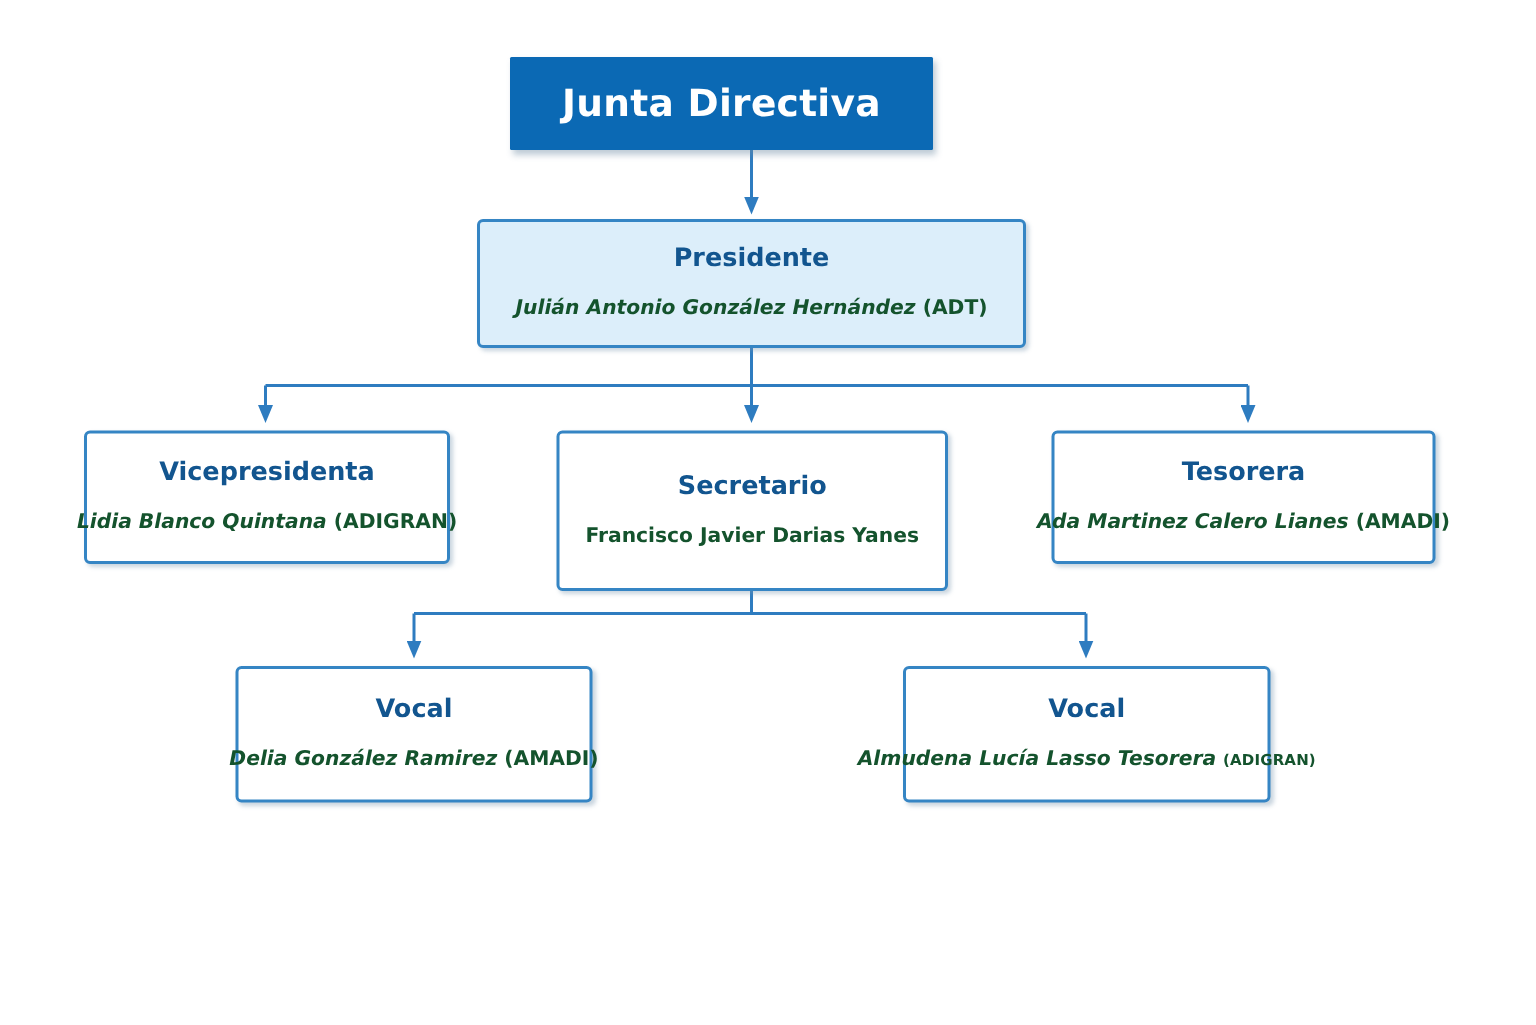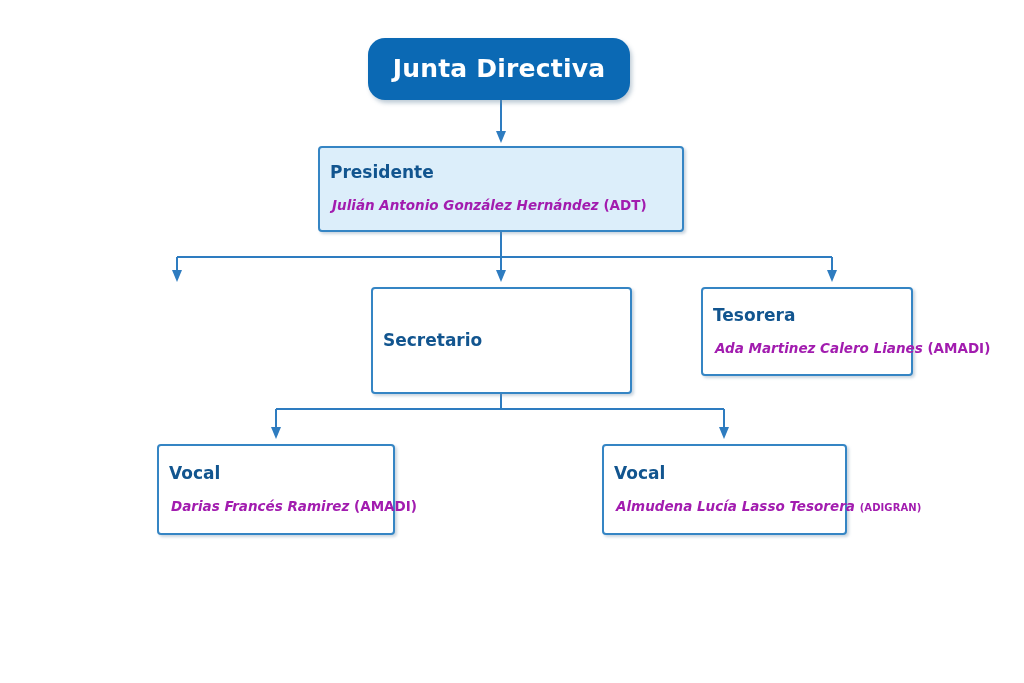--- a/index.html
+++ b/index.html
@@ -37,37 +37,36 @@
   .node {
     position: absolute;
     z-index: 2;
     box-sizing: border-box;
     border-radius: 4px;
     background: #ffffff;
     border: 2px solid #3585c4;
     box-shadow: 2px 2px 3px rgba(120, 150, 175, 0.40);
     display: flex;
     flex-direction: column;
-    align-items: flex-start;
+    align-items: center;
     justify-content: center;
   }
 
   
   .node.root {
     left: 340px;
     top: 38px;
-    width: 262px;
+    width: 282px;
     height: 62px;
     border: none;
-    border-radius: 17px;
+    border-radius: 1px;
     background: #0b69b4;
     box-shadow: 2px 3px 4px rgba(110, 140, 165, 0.45);
     justify-content: center;
     align-items: center;
-    margin-left: 28px;
   }
   .node.root .node-title {
     color: #ffffff;
     font-size: 25px;
     font-weight: bold;
     letter-spacing: .2px;
     padding: 0;
   }
 
   
@@ -89,21 +88,21 @@
     line-height: 1.05;
   }
 
   .node-divider {
     height: 0;
     border-top: 1px solid #bcd9ef;
     margin: 0 16px;
   }
 
   .node-name {
-    color: #a21caf;
+    color: #14532d;
     font-size: 13.5px;
     font-weight: bold;
     font-style: italic;
     text-align: center;
     padding: 9px 12px 8px 12px;
     line-height: 1.1;
     white-space: nowrap;
   }
   
   .node-name.roman {
@@ -114,21 +113,21 @@
     font-style: normal;
   }
   .node-name .org.small {
     font-size: 10px;
     letter-spacing: .1px;
   }
 
   
   .node.r2a { left: 56px;  top: 287px; width: 244px; height: 89px; }
   .node.r2b { left: 371px; top: 287px; width: 261px; height: 107px; }
-  .node.r2c { left: 701px; top: 287px; width: 212px; height: 89px; }
+  .node.r2c { left: 701px; top: 287px; width: 256px; height: 89px; }
 
   
   .node.r3a { left: 157px; top: 444px; width: 238px; height: 91px; }
   .node.r3b { left: 602px; top: 444px; width: 245px; height: 91px; }
 </style>
 </head>
 <body>
 
 <div id="chart-canvas">
 
@@ -161,36 +160,42 @@
   <div class="node root">
     <div class="node-title">Junta Directiva</div>
   </div>
 
   <div class="node president">
     <div class="node-title">Presidente</div>
     <div class="node-divider"></div>
     <div class="node-name"><span>Julián Antonio González Hernández</span> <span class="org">(ADT)</span></div>
   </div>
 
+  <div class="node r2a">
+    <div class="node-title">Vicepresidenta</div>
+    <div class="node-divider"></div>
+    <div class="node-name"><span>Lidia Blanco Quintana</span> <span class="org">(ADIGRAN)</span></div>
+  </div>
 
   <div class="node r2b">
     <div class="node-title">Secretario</div>
     <div class="node-divider"></div>
+    <div class="node-name roman"><span>Francisco Javier Darias Yanes</span><span class="org"></span></div>
   </div>
 
   <div class="node r2c">
     <div class="node-title">Tesorera</div>
     <div class="node-divider"></div>
     <div class="node-name"><span>Ada Martinez Calero Lianes</span> <span class="org">(AMADI)</span></div>
   </div>
 
   <div class="node r3a">
     <div class="node-title">Vocal</div>
     <div class="node-divider"></div>
-    <div class="node-name"><span>Darias Francés Ramirez</span> <span class="org">(AMADI)</span></div>
+    <div class="node-name"><span>Delia González Ramirez</span> <span class="org">(AMADI)</span></div>
   </div>
 
   <div class="node r3b">
     <div class="node-title">Vocal</div>
     <div class="node-divider"></div>
     <div class="node-name"><span>Almudena Lucía Lasso Tesorera</span> <span class="org small">(ADIGRAN)</span></div>
   </div>
 
 </div>
 

